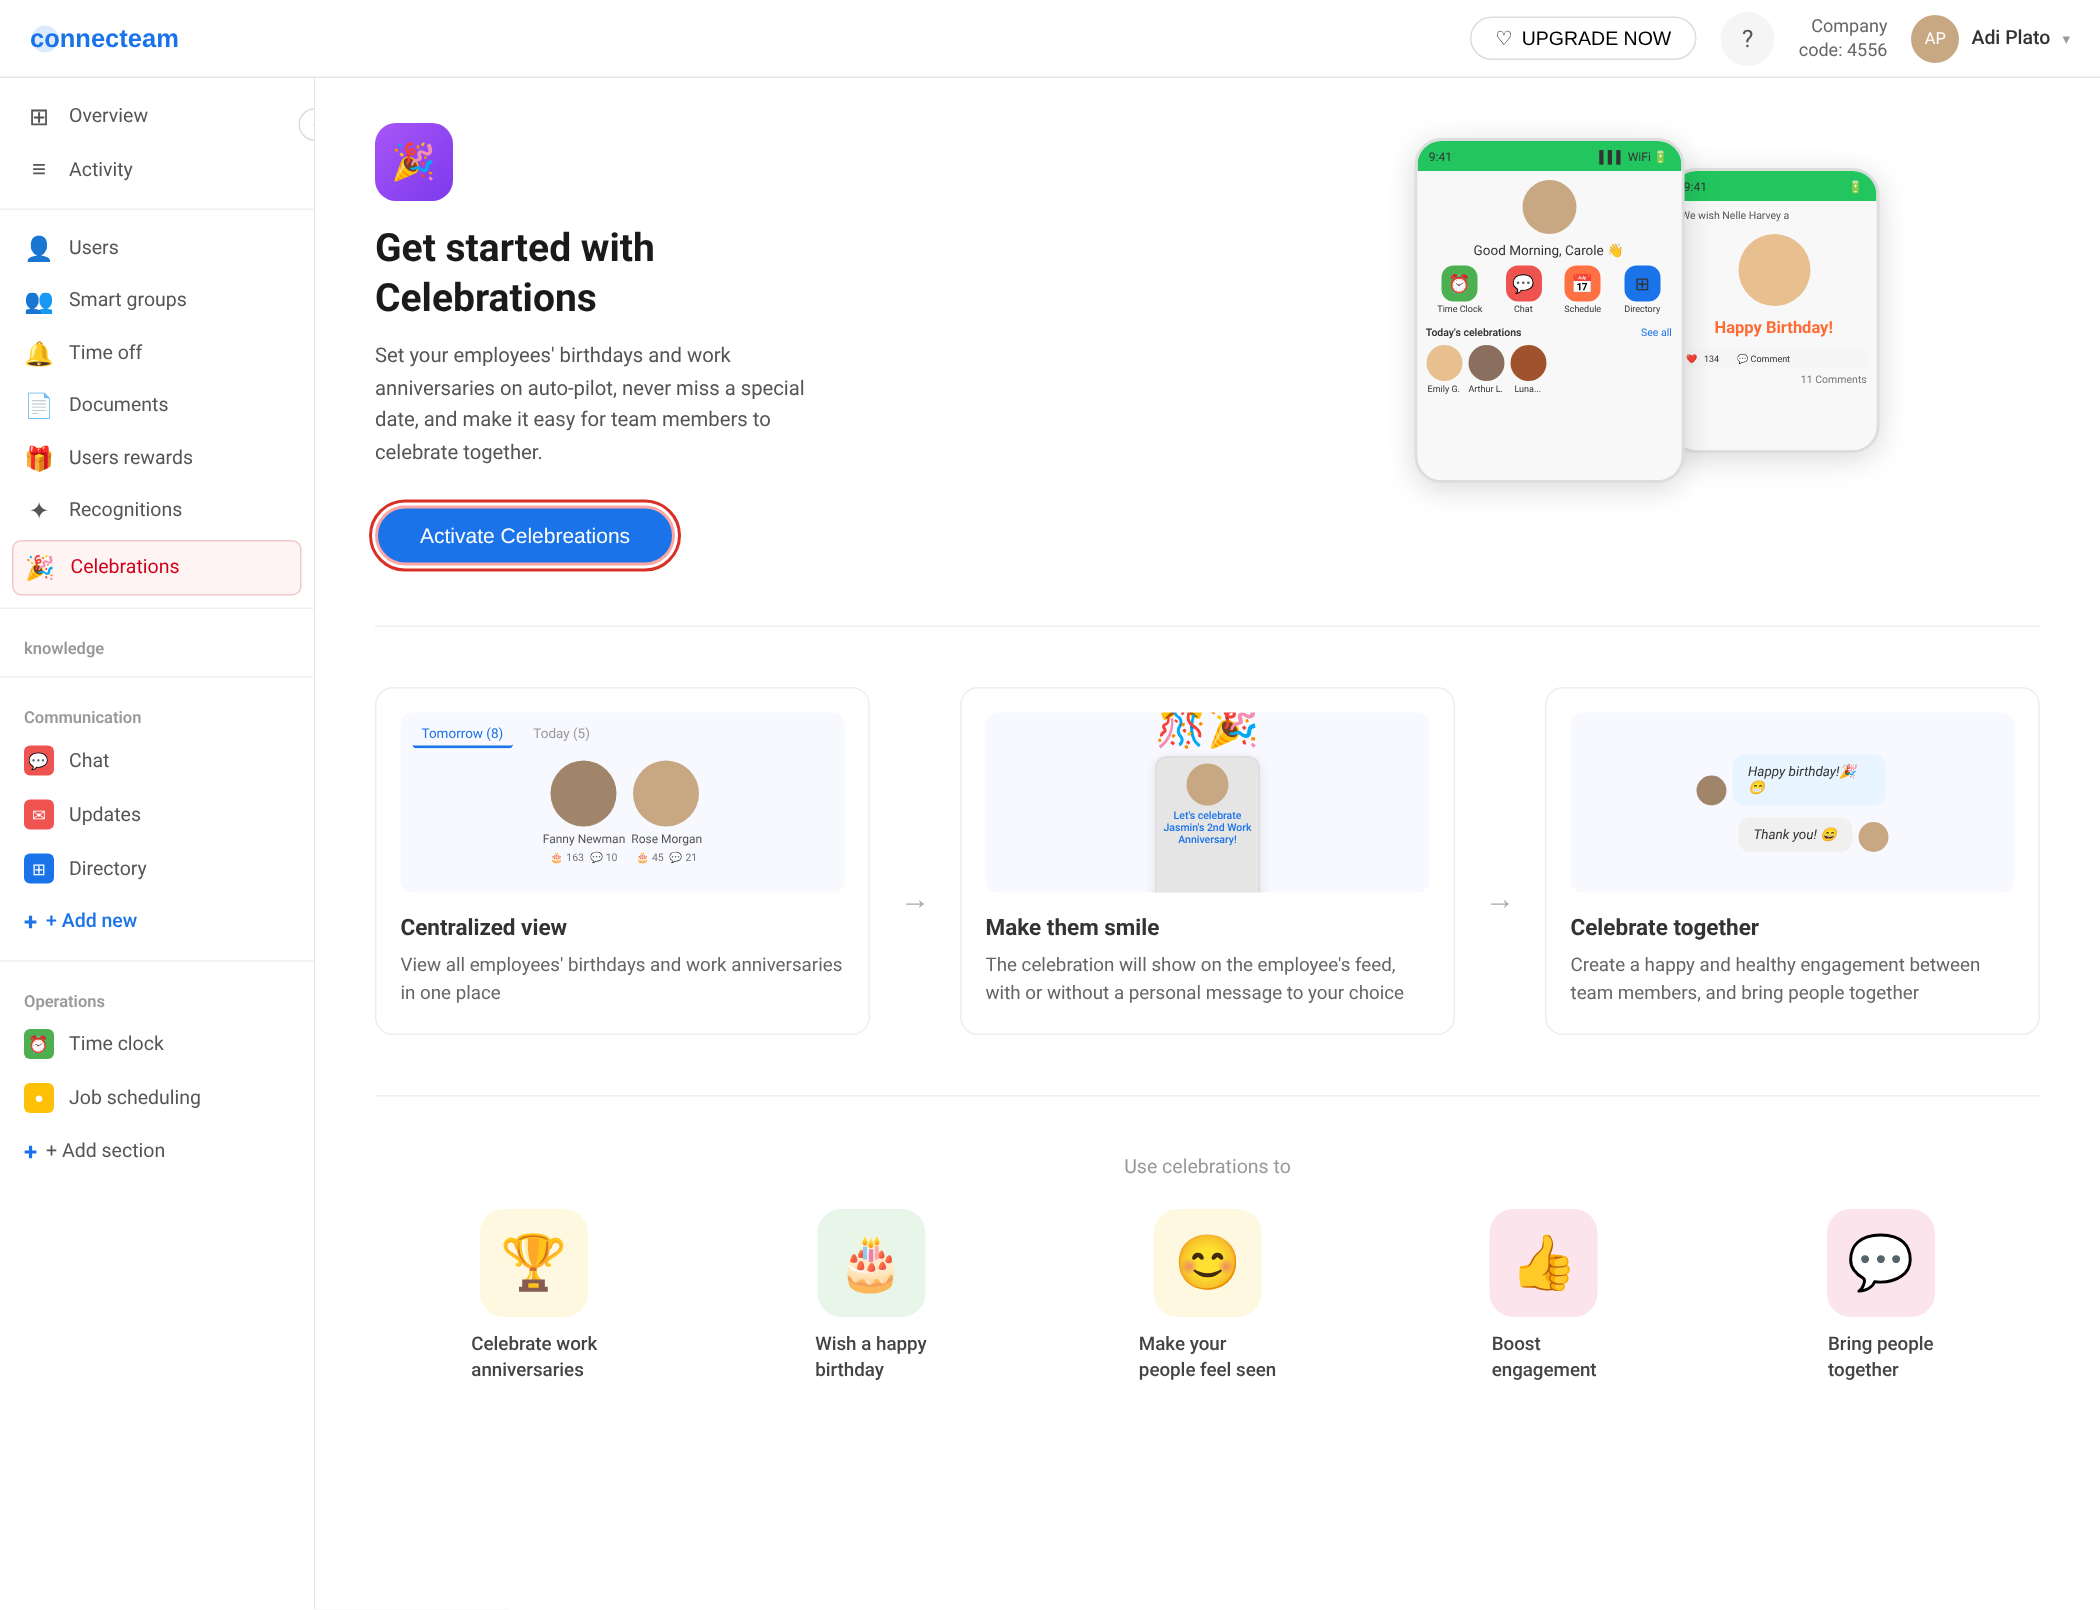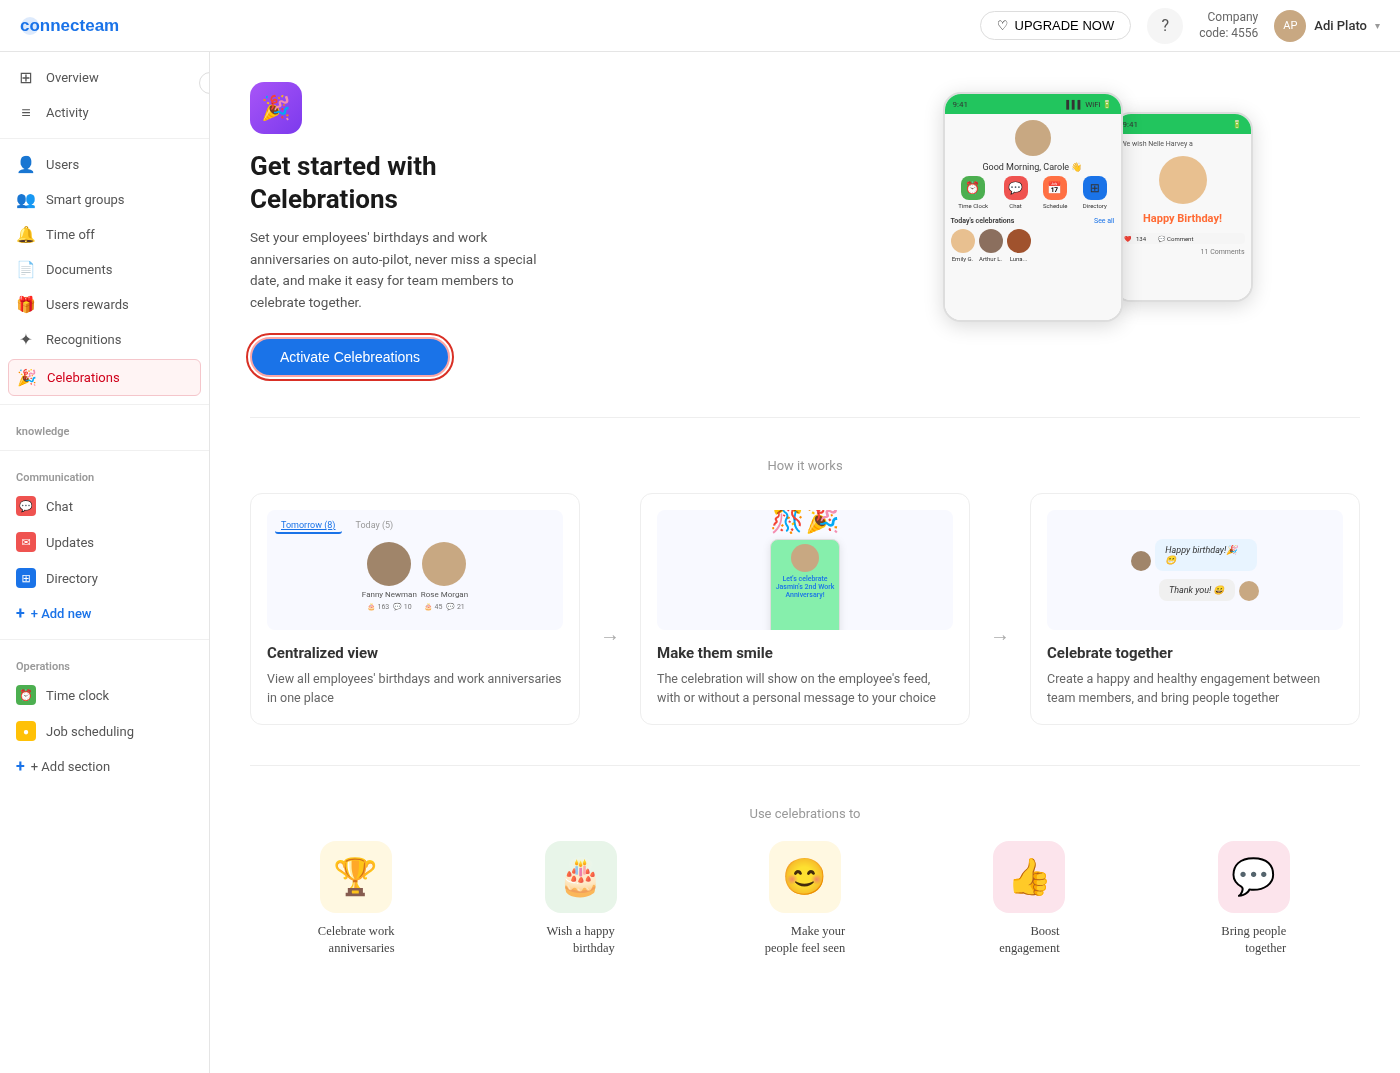--- a/index.html
+++ b/index.html
@@ -118,48 +118,48 @@
     .how-card { flex: 1; border: 1px solid #eee; border-radius: 12px; padding: 16px; }
     .how-card-preview { height: 120px; background: #f8f9ff; border-radius: 8px; margin-bottom: 14px; display: flex; align-items: center; justify-content: center; overflow: hidden; position: relative; }
     .how-card-title { font-size: 15px; font-weight: 700; margin-bottom: 8px; }
     .how-card-desc { font-size: 12.5px; color: #666; line-height: 1.5; }
     .arrow-between { display: flex; align-items: center; justify-content: center; padding-top: 50px; color: #aaa; font-size: 20px; flex-shrink: 0; }
 
     
     .cv-preview { width: 100%; height: 100%; padding: 8px; }
     .cv-tabs { display: flex; gap: 8px; margin-bottom: 8px; }
     .cv-tab { font-size: 9px; padding: 2px 6px; border-radius: 3px; }
-    .cv-tab.active { color: #1a73e8; border-bottom: 2px solid #1a73e8; text-decoration: underline; }
+    .cv-tab.active { color: #1a73e8; border-bottom: 2px solid #1a73e8; }
     .cv-tab.inactive { color: #999; }
     .cv-people { display: flex; gap: 4px; justify-content: center; margin-top: 8px; }
     .cv-person { display: flex; flex-direction: column; align-items: center; gap: 4px; }
     .cv-person-avatar { width: 44px; height: 44px; border-radius: 50%; }
     .cv-person-name { font-size: 8px; color: #555; text-align: center; }
     .cv-person-stats { display: flex; gap: 4px; align-items: center; font-size: 7px; color: #777; }
 
     
     .ms-preview { position: relative; width: 100%; height: 100%; display: flex; align-items: center; justify-content: center; }
-    .ms-phone { width: 70px; height: 100px; background: #86efac; border: 1px solid #ddd; border-radius: 8px; display: flex; flex-direction: column; align-items: center; padding: 4px; gap: 3px; box-shadow: 0 2px 8px rgba(0,0,0,0.1); }
+    .ms-phone { width: 70px; height: 100px; background: #e5e5e5; border: 1px solid #ddd; border-radius: 8px; display: flex; flex-direction: column; align-items: center; padding: 4px; gap: 3px; box-shadow: 0 2px 8px rgba(0,0,0,0.1); }
     .ms-phone-avatar { width: 28px; height: 28px; border-radius: 50%; background: #c8a882; }
     .ms-banner { font-size: 7px; color: #1a73e8; text-align: center; font-weight: 500; }
 
     
     .ct-preview { padding: 8px; display: flex; flex-direction: column; gap: 6px; }
     .chat-bubble { padding: 6px 10px; border-radius: 8px; font-size: 9px; max-width: 80%; }
     .chat-bubble.received { background: #e8f4ff; align-self: flex-start; }
     .chat-bubble.sent { background: #f0f0f0; align-self: flex-end; }
     .chat-with-avatar { display: flex; align-items: flex-end; gap: 4px; }
     .chat-avatar { width: 20px; height: 20px; border-radius: 50%; background: #c8a882; flex-shrink: 0; }
 
     
     .use-section-label { text-align: center; color: #999; font-size: 13px; margin-bottom: 20px; }
     .use-grid { display: flex; gap: 12px; justify-content: space-around; }
     .use-card { display: flex; flex-direction: column; align-items: center; gap: 10px; flex: 1; }
     .use-card-icon { width: 72px; height: 72px; border-radius: 16px; display: flex; align-items: center; justify-content: center; font-size: 36px; }
-    .use-card-label { font-size: 12.5px; color: #444; text-align: right; font-weight: 500; line-height: 1.4; font-family: Liberation Serif, serif; }
+    .use-card-label { font-size: 12.5px; color: #444; text-align: left; font-weight: 500; line-height: 1.4; }
 
     
     .avatar-1 { background: #e8c090; }
     .avatar-2 { background: #8b6f5e; }
     .avatar-3 { background: #c8a882; }
     .avatar-4 { background: #a0522d; }
 
     
     .bg-red { background: #ef5350; }
     .bg-blue { background: #1a73e8; }
@@ -376,21 +376,20 @@
                   </div>
                   <div style="font-size:7px;color:#777;text-align:right;">11 Comments</div>
                 </div>
               </div>
             </div>
           </div>
         </div>
       </div>
 
       <div>
-        <div class="section-label">How it works</div>
         <div class="how-it-works-grid">
 
           <div class="how-card">
             <div class="how-card-preview">
               <div class="cv-preview">
                 <div class="cv-tabs">
                   <span class="cv-tab active">Tomorrow (8)</span>
                   <span class="cv-tab inactive">Today (5)</span>
                 </div>
                 <div class="cv-people">

